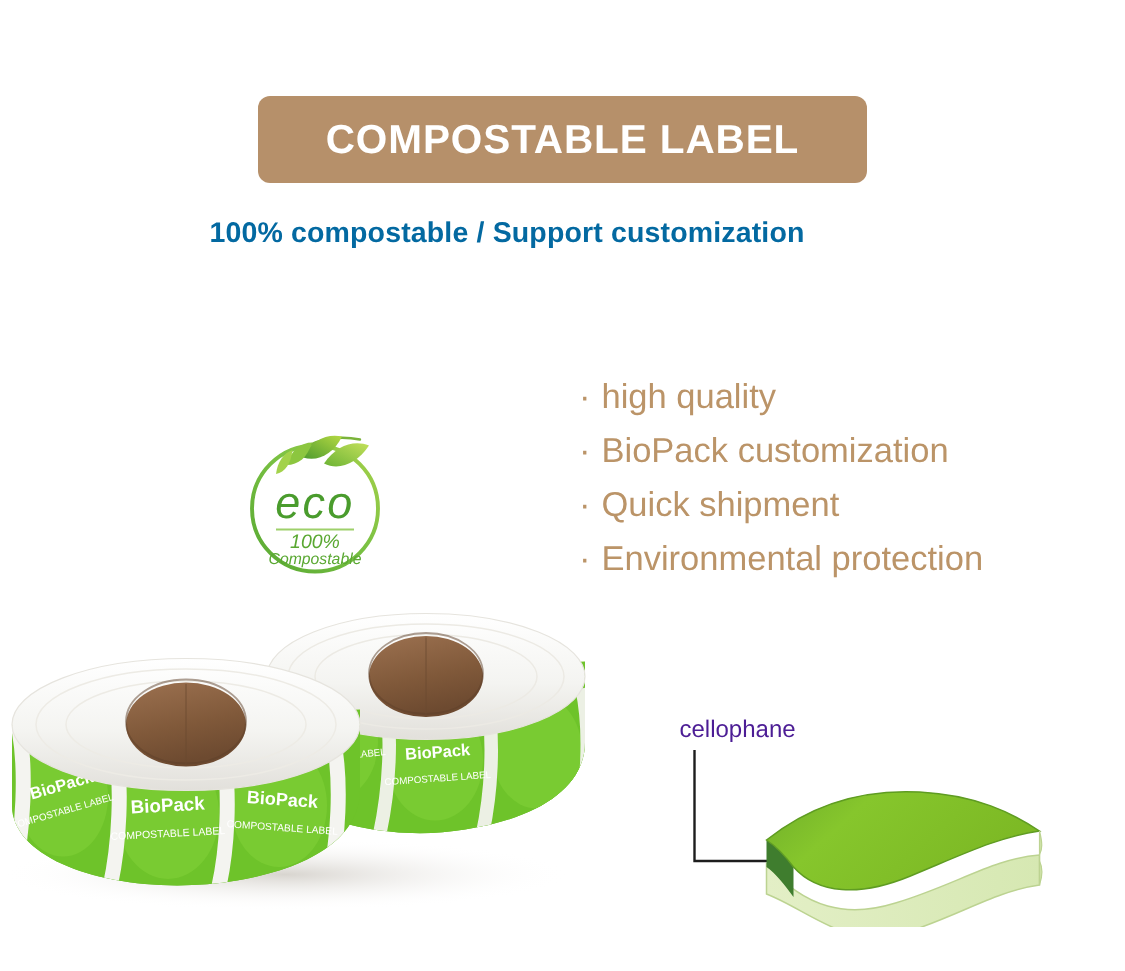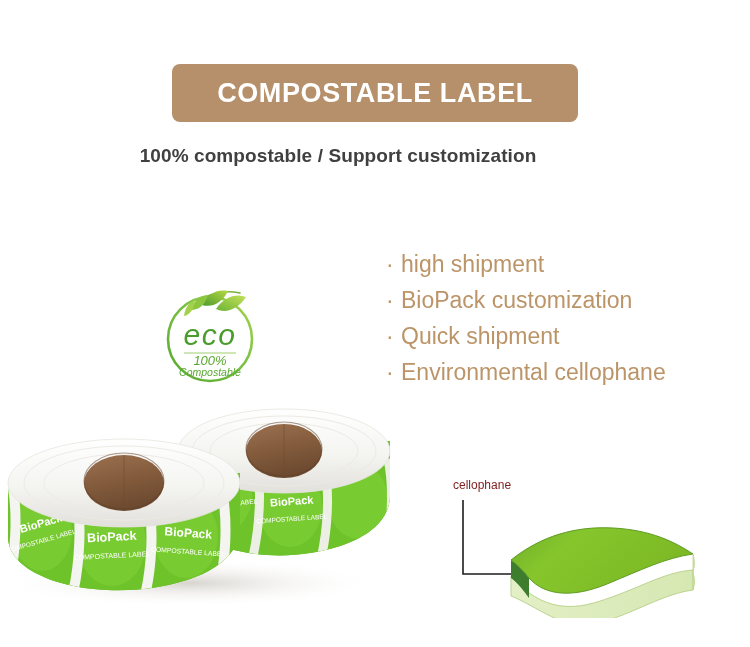--- a/index.html
+++ b/index.html
@@ -36,21 +36,21 @@
     letter-spacing: 0.6px;
     white-space: nowrap;
   }
 
   #subtitle {
     position: absolute;
     left: 0;
     top: 145px;
     width: 676px;
     text-align: center;
-    color: #404040;
+    color: #0369a1;
     font-size: 19px;
     font-weight: bold;
     letter-spacing: 0.1px;
   }
 
   
   #feature-list {
     position: absolute;
     left: 386px;
     top: 246px;
@@ -101,22 +101,22 @@
     position: absolute;
     left: 445px;
     top: 478px;
     width: 300px;
     height: 140px;
   }
   #cellophane-label {
     position: absolute;
     left: 8px;
     top: 0px;
-    font-size: 12px;
-    color: #7f1d1d;
+    font-size: 16px;
+    color: #4c1d95;
     white-space: nowrap;
   }
   #cellophane-diagram {
     position: absolute;
     left: 0;
     top: 0;
     width: 300px;
     height: 140px;
   }
   #cellophane-diagram svg { display: block; }
@@ -126,33 +126,33 @@
 
 <div id="title-banner">
   <span class="title-text">COMPOSTABLE LABEL</span>
 </div>
 
 <div id="subtitle">100% compostable / Support customization</div>
 
 <div id="feature-list">
   <div class="feature-item">
     <span class="bullet-dot">·</span>
-    <span class="feature-label">high shipment</span>
+    <span class="feature-label">high quality</span>
   </div>
   <div class="feature-item">
     <span class="bullet-dot">·</span>
     <span class="feature-label">BioPack customization</span>
   </div>
   <div class="feature-item">
     <span class="bullet-dot">·</span>
     <span class="feature-label">Quick shipment</span>
   </div>
   <div class="feature-item">
     <span class="bullet-dot">·</span>
-    <span class="feature-label">Environmental cellophane</span>
+    <span class="feature-label">Environmental protection</span>
   </div>
 </div>
 
 <div id="eco-badge">
   <svg width="104" height="104" viewBox="0 0 104 104" xmlns="http://www.w3.org/2000/svg">
     <defs>
       <linearGradient id="ringGrad" x1="0" y1="1" x2="1" y2="0">
         <stop offset="0%" stop-color="#57a832"></stop>
         <stop offset="55%" stop-color="#7ac143"></stop>
         <stop offset="100%" stop-color="#a8d24a"></stop>

